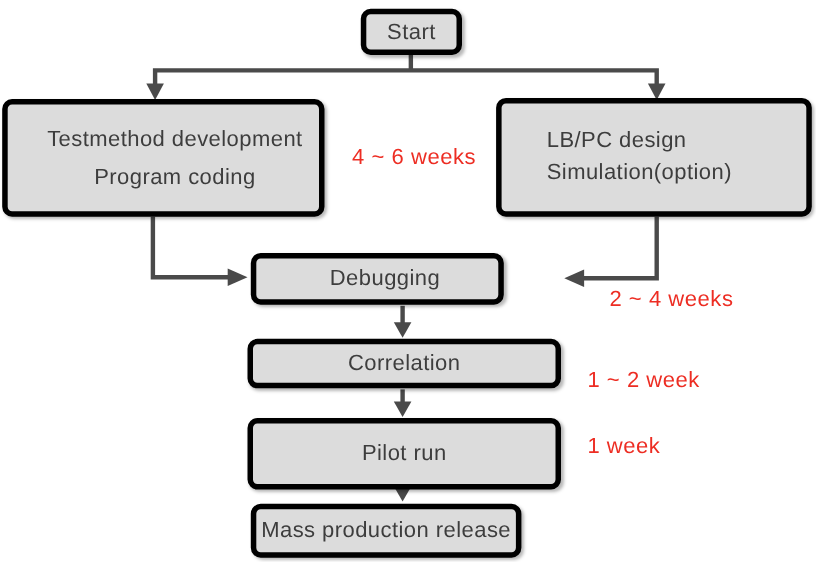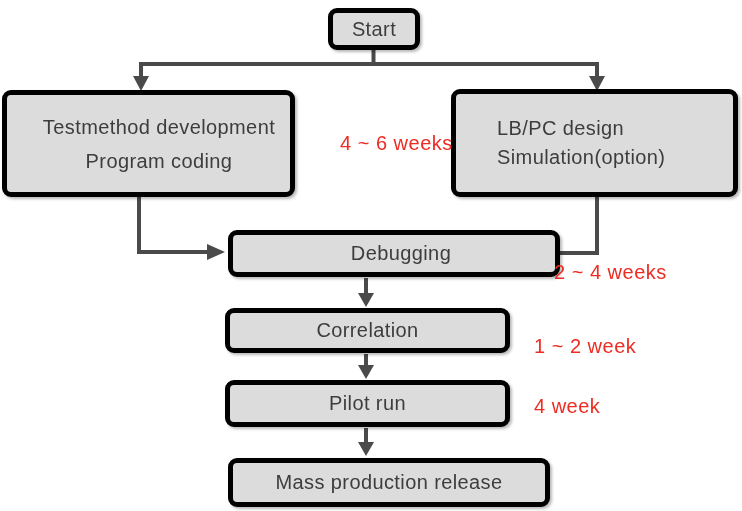--- a/index.html
+++ b/index.html
@@ -47,33 +47,33 @@
     font-size: 20px;
     padding-left: 21px;
   }
   .node.multi .line { white-space: nowrap; }
   #node-dev .line    { line-height: 34px; }
   #node-design .line { line-height: 29px; margin-left: 20px; }
 
   #node-start   { left: 328px; top: 8px;   width: 92px;  height: 42px;  }
   #node-dev     { left: 2px;   top: 90px;  width: 293px; height: 107px; align-items: center; }
   #node-design  { left: 451px; top: 89px;  width: 287px; height: 108px; }
-  #node-debug   { left: 228px; top: 230px; width: 332px; height: 47px; padding-left: 14px;  }
+  #node-debug   { left: 228px; top: 230px; width: 230px; height: 47px; padding-left: 14px;  }
   #node-corr    { left: 225px; top: 308px; width: 285px; height: 45px; text-align: right;  }
-  #node-pilot   { left: 225px; top: 380px; width: 285px; height: 47px;  }
-  #node-mass    { left: 228px; top: 458px; width: 322px; height: 49px;  }
+  #node-pilot   { left: 225px; top: 380px; width: 285px; height: 65px;  }
+  #node-mass    { left: 228px; top: 458px; width: 246px; height: 49px;  }
 
   .duration {
     position: absolute;
     color: #ed2d23;
     font-size: 20px;
     letter-spacing: 0.5px;
     white-space: nowrap;
   }
-  #dur-dev   { left: 340px; top: 132px; }
+  #dur-dev   { left: 320px; top: 132px; }
   #dur-debug { left: 554px; top: 261px; }
   #dur-corr  { left: 534px; top: 316px; margin-top: 19px; }
   #dur-pilot { left: 534px; top: 395px; }
 </style>
 </head>
 <body>
 
 <div class="stage">
 
   <svg class="connectors" viewBox="0 0 742 511" xmlns="http://www.w3.org/2000/svg">
@@ -123,15 +123,15 @@
     <span>Pilot run</span>
   </div>
 
   <div class="node center" id="node-mass">
     <span>Mass production release</span>
   </div>
 
   <div class="duration" id="dur-dev">4 ~ 6 weeks</div>
   <div class="duration" id="dur-debug">2 ~ 4 weeks</div>
   <div class="duration" id="dur-corr">1 ~ 2 week</div>
-  <div class="duration" id="dur-pilot">4 week</div>
+  <div class="duration" id="dur-pilot">1 week</div>
 
 </div>
 
 </body></html>

